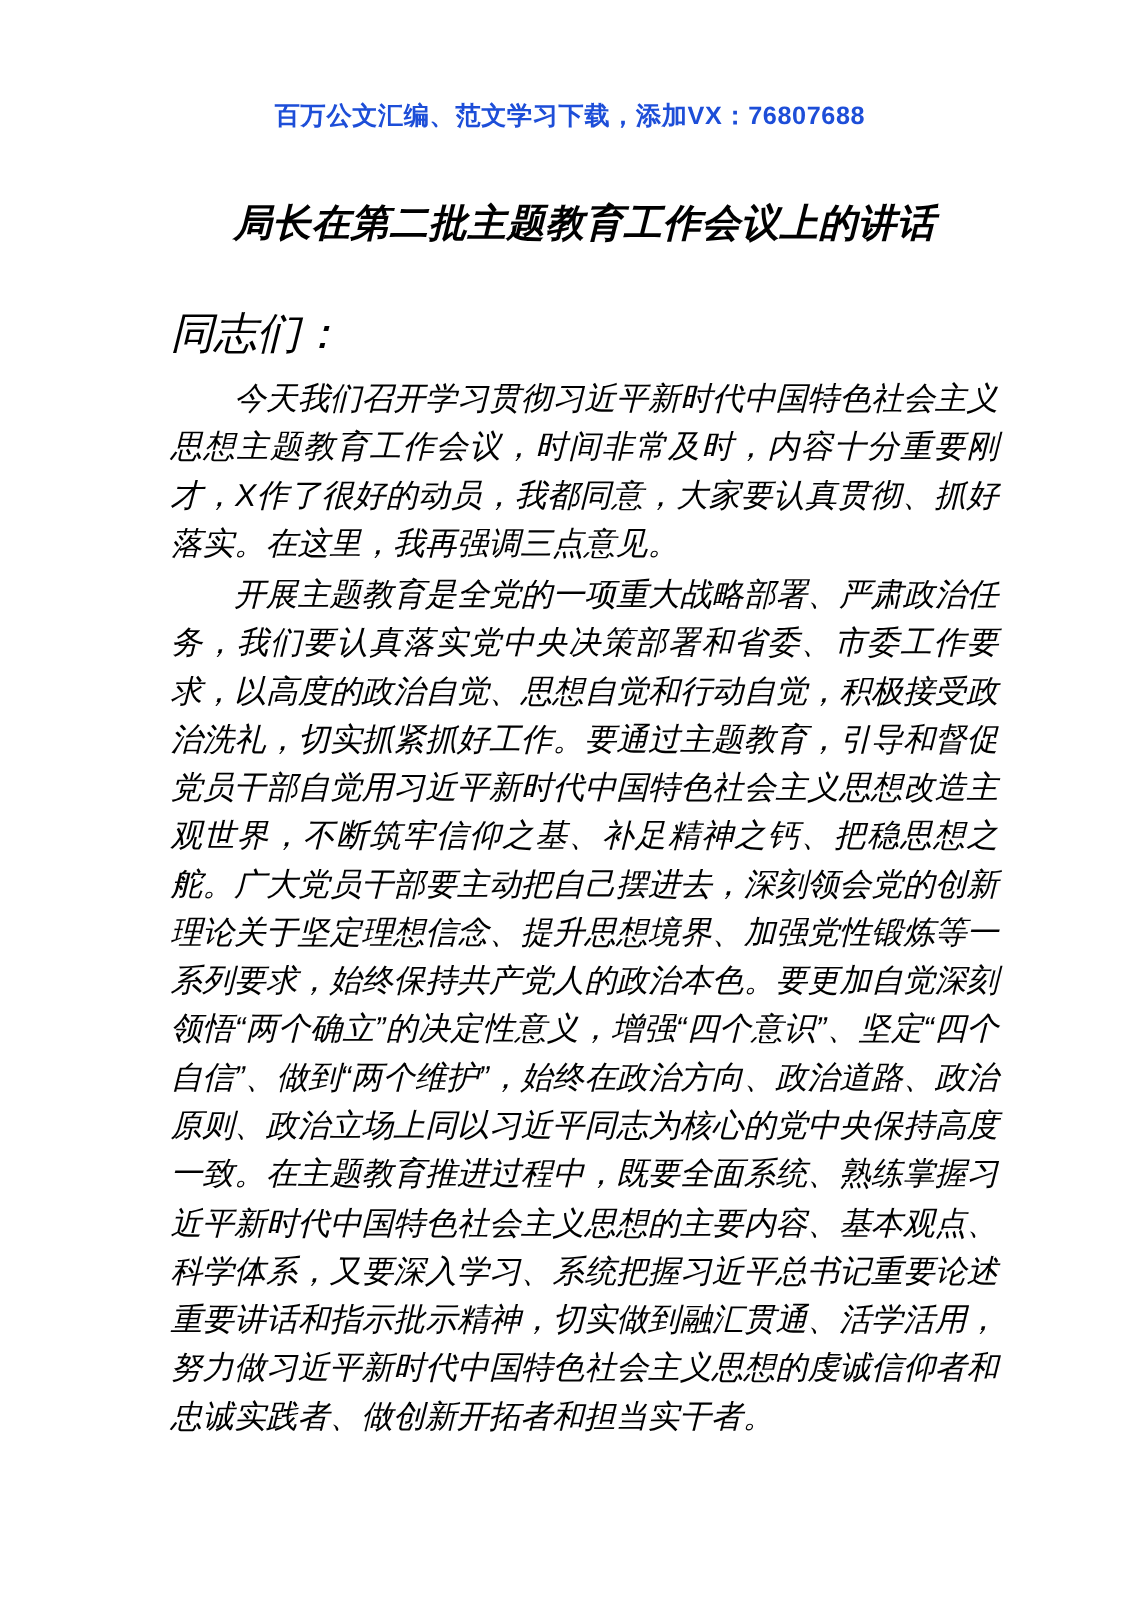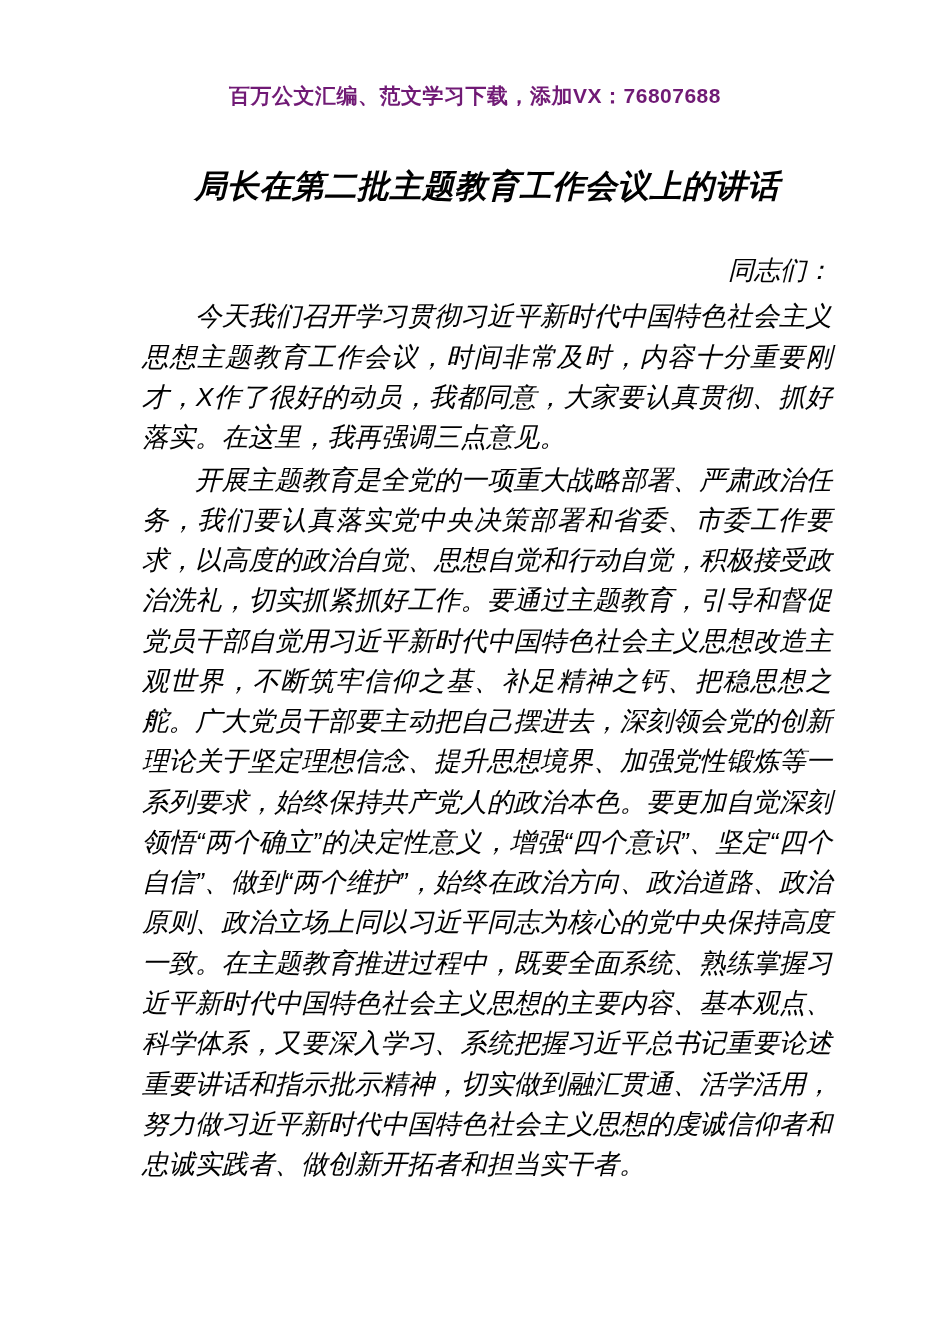--- a/index.html
+++ b/index.html
@@ -20,21 +20,21 @@
     height: 1344px;
     background: #ffffff;
     box-sizing: border-box;
   }
   .watermark {
     position: absolute;
     top: 82px;
     left: 0;
     width: 950px;
     text-align: center;
-    color: #701a75;
+    color: #1d4ed8;
     font-size: 21px;
     font-weight: 700;
     letter-spacing: 0.5px;
     font-family: "Liberation Sans", sans-serif;
     white-space: nowrap;
   }
   .doc-body {
     position: absolute;
     top: 165px;
     left: 142px;
@@ -44,25 +44,24 @@
   .doc-title {
     font-size: 32px;
     font-weight: 700;
     line-height: 1.35;
     text-align: center;
     margin: 0 0 42px 0;
     letter-spacing: 0.5px;
     font-family: "Liberation Sans", sans-serif;
   }
   .salutation {
-    font-size: 26px;
+    font-size: 36px;
     line-height: 1.55;
     margin: 0 0 6px 0;
     letter-spacing: 0px;
-    text-align: right;
   }
   .para {
     font-size: 26.5px;
     line-height: 1.52;
     margin: 0 0 2px 0;
     text-align: justify;
     text-justify: inter-ideograph;
     text-indent: 2em;
     letter-spacing: 0px;
   }

